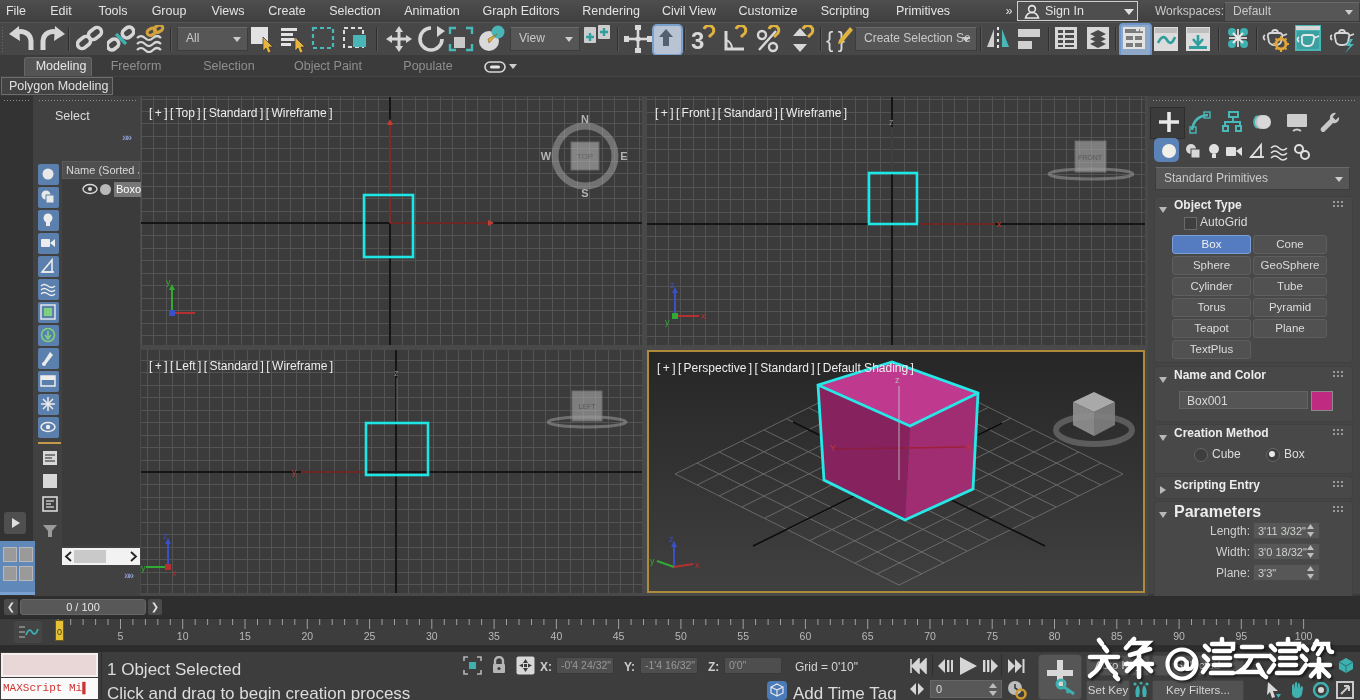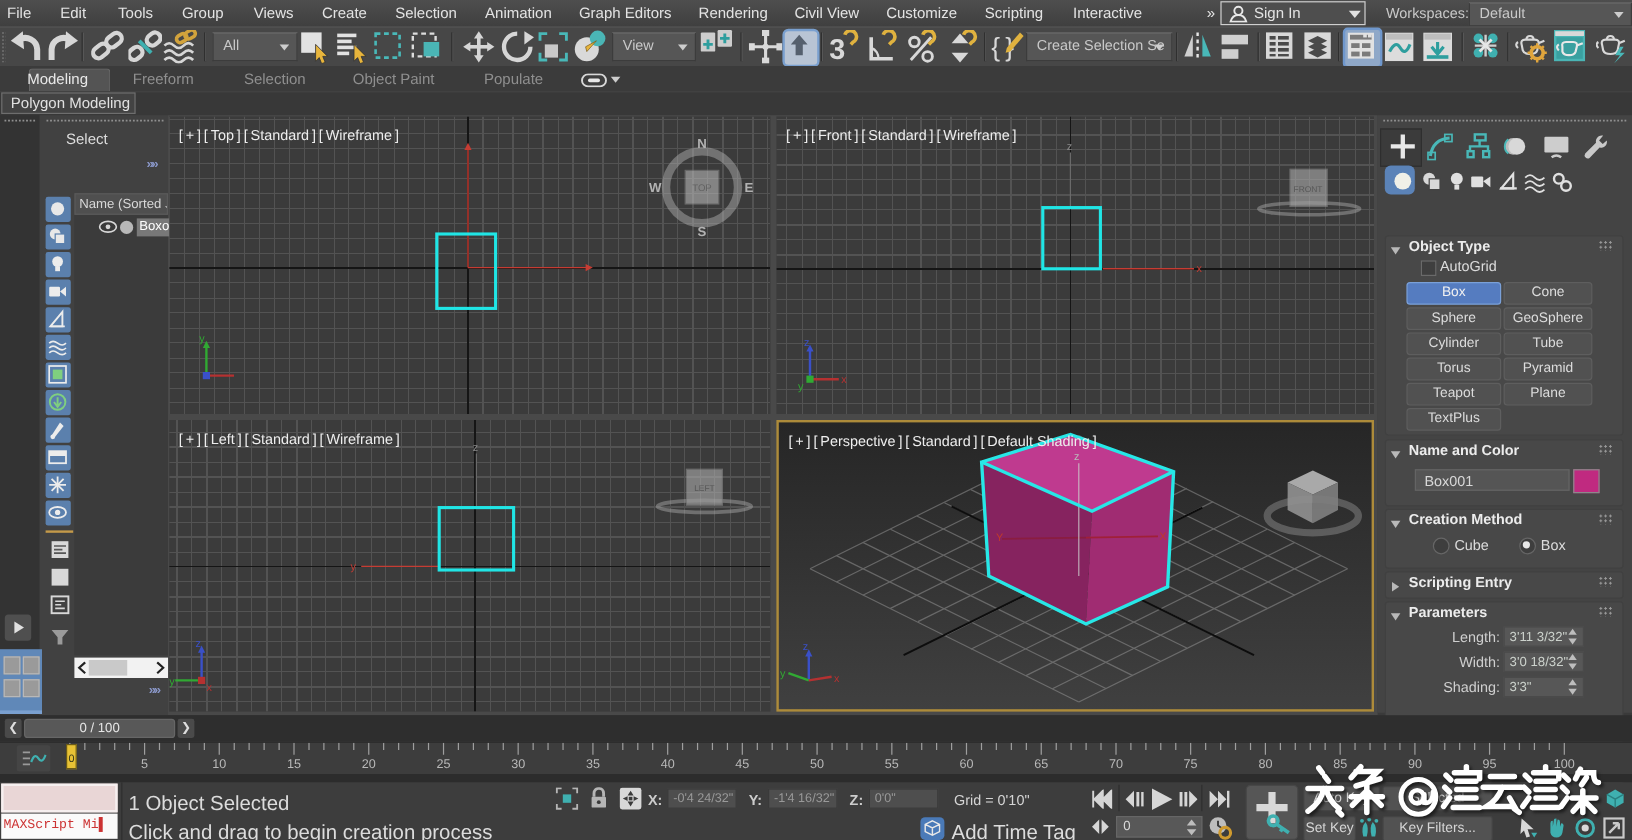--- a/index.html
+++ b/index.html
@@ -29,21 +29,21 @@
     <div class="menu" style="left:169px;transform:translateX(-50%)">Group</div>
     <div class="menu" style="left:228px;transform:translateX(-50%)">Views</div>
     <div class="menu" style="left:287px;transform:translateX(-50%)">Create</div>
     <div class="menu" style="left:355px;transform:translateX(-50%)">Selection</div>
     <div class="menu" style="left:432px;transform:translateX(-50%)">Animation</div>
     <div class="menu" style="left:521px;transform:translateX(-50%)">Graph Editors</div>
     <div class="menu" style="left:611px;transform:translateX(-50%)">Rendering</div>
     <div class="menu" style="left:689px;transform:translateX(-50%)">Civil View</div>
     <div class="menu" style="left:768px;transform:translateX(-50%)">Customize</div>
     <div class="menu" style="left:845px;transform:translateX(-50%)">Scripting</div>
-    <div class="menu" style="left:923px;transform:translateX(-50%)">Interactive</div>
+    <div class="menu" style="left:923px;transform:translateX(-50%)">Primitives</div>
     <div class="menu" style="left:1009px;transform:translateX(-50%)">»</div>
     <div style="position:absolute;left:1017px;top:1px;width:121px;height:20px;background:#4e4e4e;border:1px solid #cfcfcf;box-sizing:border-box"></div>
     <svg style="position:absolute;left:1024px;top:4px" width="16" height="15" viewBox="0 0 16 15">
       <circle cx="8" cy="5" r="3.4" fill="none" stroke="#e8e8e8" stroke-width="1.6"></circle>
       <path d="M 1.5 14 Q 3 8.5 8 8.5 Q 13 8.5 14.5 14 Z" fill="none" stroke="#e8e8e8" stroke-width="1.6"></path>
     </svg>
     <div class="menu" style="left:1045px;top:0">Sign In</div>
     <div style="position:absolute;left:1124px;top:9px;width:0;height:0;border-left:5px solid transparent;border-right:5px solid transparent;border-top:6px solid #e0e0e0"></div>
     <div class="menu" style="left:1155px;color:#c9c9c9;font-size:12px">Workspaces:</div>
     <div class="dd" style="left:1224px;top:2px;width:134px;height:18px">
@@ -287,21 +287,21 @@
       <rect x="2" y="6" width="22" height="18" fill="#3aa0a0"></rect>
       <rect x="1" y="1" width="24" height="4" fill="#d8d8d8"></rect>
       <path d="M 7 14 Q 6 10 10 10 L 16 10 Q 20 10 19 14 L 18 18 Q 17 21 12.5 21 Q 8 21 7 18 Z M 4 12 Q 1 14 4 17 M 19 13 L 24 11" stroke="#e8e8e8" stroke-width="1.8" fill="none"></path>
     </svg>
     <svg style="position:absolute;left:1330px;top:25px" width="28" height="28" viewBox="0 0 28 28">
       <path d="M 5 12 Q 4 8 8 8 L 16 8 Q 20 8 19 12 L 18 17 Q 17 20 12 20 Q 7 20 6 17 Z M 2 10 Q -1 12 2 15 M 19 11 L 24 9 M 9 8 Q 9 5 12 5 Q 15 5 15 8" stroke="#d8d8d8" stroke-width="1.8" fill="none"></path>
       <path d="M 20 14 L 16 21 L 20 21 L 15 28 L 24 19 L 20 19 L 23 14 Z" fill="#49b8b8"></path>
     </svg>
     <div style="position:absolute;left:0;top:55px;width:1360px;height:21px;background:#3b3b3b"></div>
     <div style="position:absolute;left:24px;top:57px;width:66px;height:19px;background:#545454;border:1px solid #666;border-bottom:none;border-radius:3px 3px 0 0"></div>
-    <div class="rtab" style="left:48px;transform:translateX(-50%);color:#e8e8e8">Modeling</div>
+    <div class="rtab" style="left:61px;transform:translateX(-50%);color:#e8e8e8">Modeling</div>
     <div class="rtab" style="left:136px;transform:translateX(-50%)">Freeform</div>
     <div class="rtab" style="left:229px;transform:translateX(-50%)">Selection</div>
     <div class="rtab" style="left:328px;transform:translateX(-50%)">Object Paint</div>
     <div class="rtab" style="left:428px;transform:translateX(-50%)">Populate</div>
     <svg style="position:absolute;left:484px;top:61px" width="22" height="12" viewBox="0 0 22 12">
       <rect x="1" y="1" width="20" height="10" rx="5" fill="#3e3e3e" stroke="#d8d8d8" stroke-width="1.6"></rect>
       <rect x="6" y="4.5" width="10" height="3" rx="1.5" fill="#e8e8e8"></rect>
     </svg>
     <div style="position:absolute;left:509px;top:64px;width:0;height:0;border-left:4px solid transparent;border-right:4px solid transparent;border-top:5px solid #cdcdcd"></div>
     <div style="position:absolute;left:0;top:76px;width:1360px;height:20px;background:#383838;border-top:1px solid #444;box-sizing:border-box"></div>
@@ -783,20 +783,24 @@
           <g stroke="#e0e0e0" stroke-width="1.5" fill="none">
             <path d="M 2 7 q 4 -4 8 0 q 4 4 8 0"></path>
             <path d="M 2 12 q 4 -4 8 0 q 4 4 8 0"></path>
             <path d="M 2 17 q 4 -4 8 0 q 4 4 8 0"></path>
           </g>
         </svg></div>
       <div style="position:absolute;left:143px;top:45px;width:20px;height:20px"><svg width="20" height="20">
           <circle cx="8" cy="8" r="4" fill="none" stroke="#e0e0e0" stroke-width="2"></circle>
           <circle cx="14" cy="14" r="4" fill="none" stroke="#e0e0e0" stroke-width="2"></circle>
         </svg></div>
+      <div class="dd" style="left:7px;top:71px;width:193px;height:21px">
+        <span>Standard Primitives</span>
+        <i></i>
+      </div>
       <div style="position:absolute;left:6px;top:100px;width:197px;height:165px;background:#484848;border:1px solid #404040;border-radius:3px"></div>
       <div style="position:absolute;left:10px;top:105px;width:10px;height:10px"><svg width="10" height="10">
           <path d="M 1 2 L 9 2 L 5 8 Z" fill="#b8b8b8"></path>
         </svg></div>
       <div style="position:absolute;left:26px;top:102px;color:#ececec;font-size:12px;font-weight:bold">Object Type</div>
       <div style="position:absolute;left:184px;top:104px;width:12px;height:9px;background-image:radial-gradient(#9a9a9a 1px,transparent 1px);background-size:4px 4px"></div>
       <div style="position:absolute;left:36px;top:121px;width:11px;height:11px;background:#3f3f3f;border:1px solid #6a6a6a"></div>
       <div class="ptx" style="left:52px;top:119px">AutoGrid</div>
       <div class="pbtn sel" style="left:24px;top:139px;width:77px">Box</div>
       <div class="pbtn" style="left:105px;top:139px;width:72px">Cone</div>
@@ -831,35 +835,35 @@
       <div style="position:absolute;left:6px;top:380px;width:197px;height:21px;background:#484848;border:1px solid #404040;border-radius:3px"></div>
       <div style="position:absolute;left:10px;top:385px;width:10px;height:10px"><svg width="10" height="10">
           <path d="M 2 1 L 8 5 L 2 9 Z" fill="#b8b8b8"></path>
         </svg></div>
       <div style="position:absolute;left:26px;top:382px;color:#ececec;font-size:12px;font-weight:bold">Scripting Entry</div>
       <div style="position:absolute;left:184px;top:384px;width:12px;height:9px;background-image:radial-gradient(#9a9a9a 1px,transparent 1px);background-size:4px 4px"></div>
       <div style="position:absolute;left:6px;top:405px;width:197px;height:190px;background:#484848;border:1px solid #404040;border-radius:3px"></div>
       <div style="position:absolute;left:10px;top:410px;width:10px;height:10px"><svg width="10" height="10">
           <path d="M 1 2 L 9 2 L 5 8 Z" fill="#b8b8b8"></path>
         </svg></div>
-      <div style="position:absolute;left:26px;top:407px;color:#ececec;font-size:12px;font-weight:bold">Parameters</div>
+      <div style="position:absolute;left:26px;top:407px;color:#ececec;font-size:16px;font-weight:bold">Parameters</div>
       <div style="position:absolute;left:184px;top:409px;width:12px;height:9px;background-image:radial-gradient(#9a9a9a 1px,transparent 1px);background-size:4px 4px"></div>
       <div style="position:absolute;right:110px;top:428px;color:#cfcfcf;font-size:12px;width:70px;text-align:right">Length:</div>
       <div style="position:absolute;left:105px;top:426px;width:67px;height:17px;background:#575757;border:1px solid #4a4a4a;color:#ccd2cc;font-size:11px;line-height:16px;padding-left:4px;box-sizing:border-box">3'11 3/32"</div>
       <svg style="position:absolute;left:158px;top:427px" width="9" height="15">
         <path d="M 4.5 1 L 8 6 L 1 6 Z" fill="#bdbdbd"></path>
         <path d="M 4.5 14 L 8 9 L 1 9 Z" fill="#bdbdbd"></path>
       </svg>
       <div style="position:absolute;right:110px;top:449px;color:#cfcfcf;font-size:12px;width:70px;text-align:right">Width:</div>
       <div style="position:absolute;left:105px;top:447px;width:67px;height:17px;background:#575757;border:1px solid #4a4a4a;color:#ccd2cc;font-size:11px;line-height:16px;padding-left:4px;box-sizing:border-box">3'0 18/32"</div>
       <svg style="position:absolute;left:158px;top:448px" width="9" height="15">
         <path d="M 4.5 1 L 8 6 L 1 6 Z" fill="#bdbdbd"></path>
         <path d="M 4.5 14 L 8 9 L 1 9 Z" fill="#bdbdbd"></path>
       </svg>
-      <div style="position:absolute;right:110px;top:470px;color:#cfcfcf;font-size:12px;width:70px;text-align:right">Shading:</div>
+      <div style="position:absolute;right:110px;top:470px;color:#cfcfcf;font-size:12px;width:70px;text-align:right">Plane:</div>
       <div style="position:absolute;left:105px;top:468px;width:67px;height:17px;background:#575757;border:1px solid #4a4a4a;color:#ccd2cc;font-size:11px;line-height:16px;padding-left:4px;box-sizing:border-box">3'3"</div>
       <svg style="position:absolute;left:158px;top:469px" width="9" height="15">
         <path d="M 4.5 1 L 8 6 L 1 6 Z" fill="#bdbdbd"></path>
         <path d="M 4.5 14 L 8 9 L 1 9 Z" fill="#bdbdbd"></path>
       </svg>
     </div>
     <div style="position:absolute;left:0;top:596px;width:1360px;height:22px;background:#2e2e2e"></div>
     <div style="position:absolute;left:4px;top:599px;width:14px;height:16px;background:#4a4a4a;border-radius:2px;color:#ddd;font-size:10px;line-height:15px;text-align:center">❮</div>
     <div style="position:absolute;left:20px;top:599px;width:126px;height:16px;background:#585858;border:1px solid #666;border-radius:3px;box-sizing:border-box;color:#e5e5e5;font-size:11px;line-height:15px;text-align:center">0 / 100</div>
     <div style="position:absolute;left:148px;top:599px;width:14px;height:16px;background:#4a4a4a;border-radius:2px;color:#ddd;font-size:10px;line-height:15px;text-align:center">❯</div>

